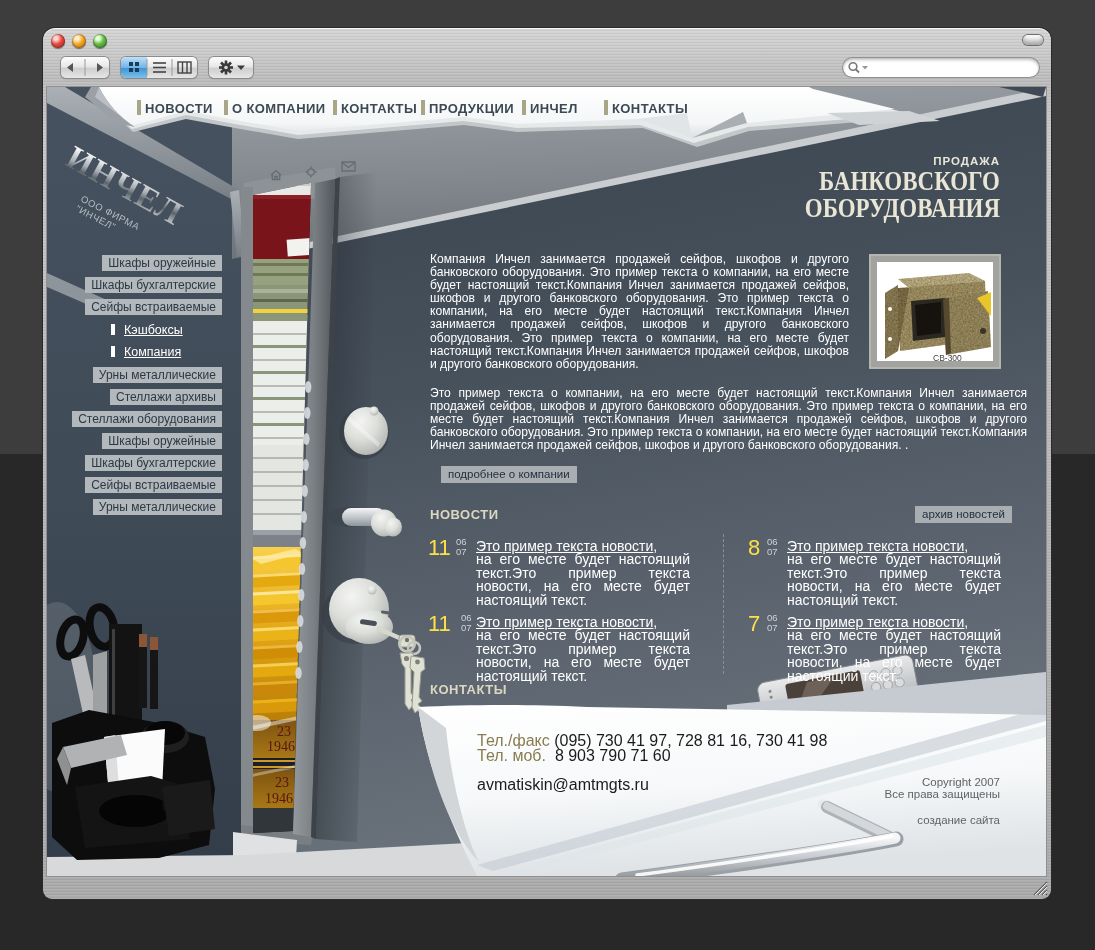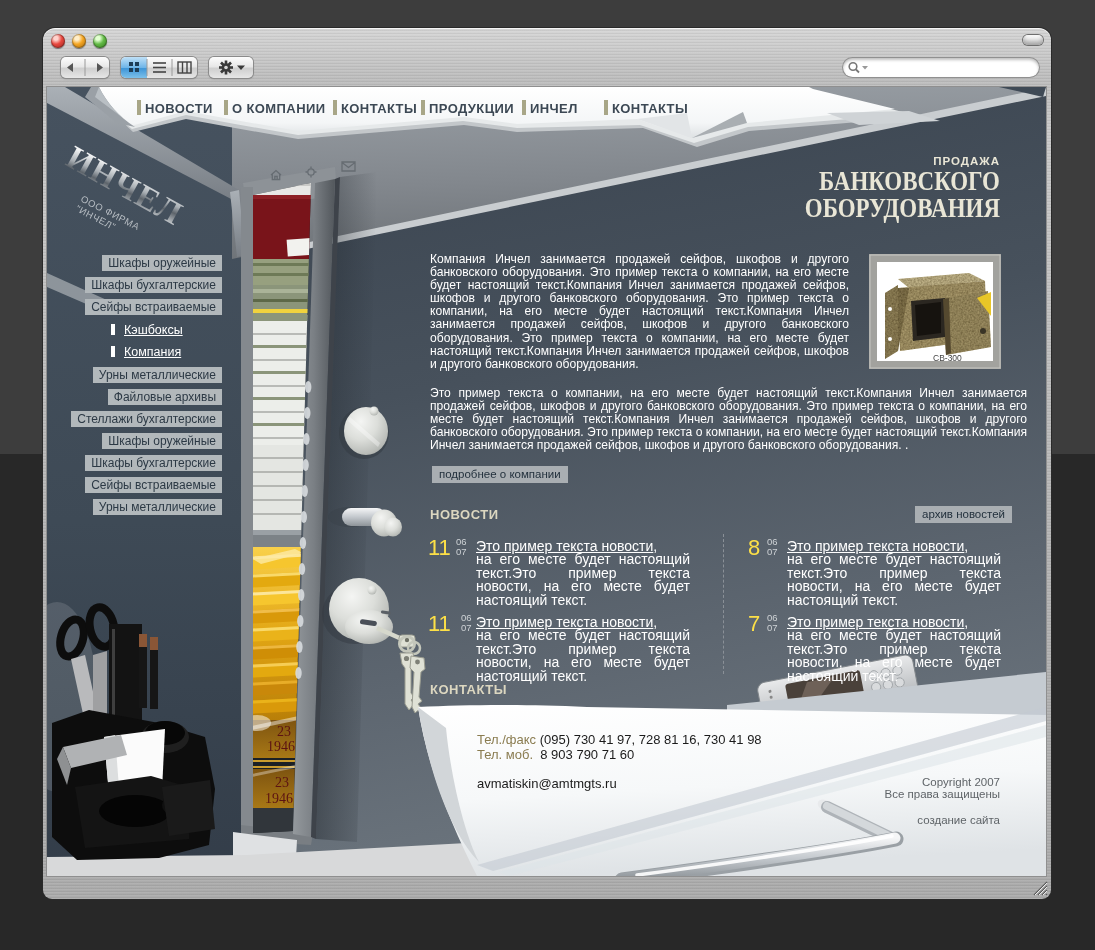--- a/index.html
+++ b/index.html
@@ -35,21 +35,21 @@
   padding:1px 6px 0 6px;white-space:nowrap;text-align:right;}
 .ml{position:absolute;color:#fff;font-size:12.5px;text-decoration:underline;white-space:nowrap;}
 .mk{position:absolute;width:4px;height:11px;background:#fff;}
 .para{position:absolute;color:#fff;font-size:12.1px;line-height:13.1px;text-align:justify;}
 .btn{position:absolute;background:#a9aeb2;color:#23313d;font-size:11.5px;padding:2px 7px 3px 7px;}
 .hdr{position:absolute;color:#dcd7c0;font-size:13px;font-weight:bold;letter-spacing:.5px;}
 .news{position:absolute;width:214px;color:#fff;font-size:14px;line-height:13.4px;text-align:justify;}
 .news a{color:#fff;text-decoration:underline;}
 .dnum{position:absolute;color:#fde047;font-size:22px;}
 .dmy{position:absolute;color:#cfd3d6;font-size:9.5px;line-height:10px;}
-.ft{position:absolute;font-size:13px;color:#1b1b1b;}
+.ft{position:absolute;font-size:16px;color:#1b1b1b;}
 .ft b{font-weight:normal;color:#8a7c50;}
 .fr{position:absolute;font-size:11.5px;color:#5f6468;text-align:right;right:46px;}
 #t1{position:absolute;right:46px;top:68px;color:#e9e6d6;font-size:11.5px;font-weight:bold;letter-spacing:1px;}
 #t2{position:absolute;right:46px;top:80px;color:#e9e6d6;font-family:"Liberation Serif",serif;font-weight:bold;
   font-size:28px;line-height:27px;text-align:right;transform:scaleX(.82);transform-origin:100% 0;}
 #logo{position:absolute;left:31px;top:52px;transform:rotate(29deg);transform-origin:0 0;font-family:"Liberation Serif",serif;
   font-weight:bold;font-size:33px;letter-spacing:1px;color:#cdd2d6;
   background:linear-gradient(175deg,#f2f3f4 20%,#aab0b5 45%,#5d646b 60%,#dfe3e6 90%);
   -webkit-background-clip:text;background-clip:text;-webkit-text-fill-color:transparent;}
 #logosub{position:absolute;left:37px;top:106px;transform:rotate(27deg);transform-origin:0 0;color:#b6bcc2;font-size:9.5px;line-height:11px;letter-spacing:.6px;}
@@ -452,29 +452,29 @@
     <div id="t1">ПРОДАЖА</div>
     <div id="t2">БАНКОВСКОГО<br>ОБОРУДОВАНИЯ</div>
     <div class="mb" style="top:168px">Шкафы оружейные</div>
     <div class="mb" style="top:190px">Шкафы бухгалтерские</div>
     <div class="mb" style="top:212px">Сейфы встраиваемые</div>
     <div class="mk" style="left:64px;top:237px"></div>
       <div class="ml" style="left:77px;top:236px">Кэшбоксы</div>
     <div class="mk" style="left:64px;top:259px"></div>
       <div class="ml" style="left:77px;top:258px">Компания</div>
     <div class="mb" style="top:280px">Урны металлические</div>
-    <div class="mb" style="top:302px">Файловые архивы</div>
-    <div class="mb" style="top:324px">Стеллажи бухгалтерские</div>
+    <div class="mb" style="top:302px">Стеллажи архивы</div>
+    <div class="mb" style="top:324px">Стеллажи оборудования</div>
     <div class="mb" style="top:346px">Шкафы оружейные</div>
     <div class="mb" style="top:368px">Шкафы бухгалтерские</div>
     <div class="mb" style="top:390px">Сейфы встраиваемые</div>
     <div class="mb" style="top:412px">Урны металлические</div>
     <div class="para" style="left:383px;top:166px;width:419px">Компания Инчел занимается продажей сейфов, шкофов и другого банковского оборудования. Это пример текста о компании, на его месте будет настоящий текст.Компания Инчел занимается продажей сейфов, шкофов и другого банковского оборудования. Это пример текста о компании, на его месте будет настоящий текст.Компания Инчел занимается продажей сейфов, шкофов и другого банковского оборудования. Это пример текста о компании, на его месте будет настоящий текст.Компания Инчел занимается продажей сейфов, шкофов и другого банковского оборудования.</div>
     <div class="para" style="left:383px;top:300px;width:597px">Это пример текста о компании, на его месте будет настоящий текст.Компания Инчел занимается продажей сейфов, шкофов и другого банковского оборудования. Это пример текста о компании, на его месте будет настоящий текст.Компания Инчел занимается продажей сейфов, шкофов и другого банковского оборудования. Это пример текста о компании, на его месте будет настоящий текст.Компания Инчел занимается продажей сейфов, шкофов и другого банковского оборудования. .</div>
-    <div class="btn" style="left:385px;top:379px">подробнее о компании</div>
+    <div class="btn" style="left:394px;top:379px">подробнее о компании</div>
     <div class="hdr" style="left:383px;top:420px">НОВОСТИ</div>
     <div class="btn" style="left:868px;top:419px">архив новостей</div>
     <div class="dnum" style="left:381px;top:448px">11</div>
     <div class="dmy" style="left:409px;top:450px">06<br>07</div>
     <div class="news" style="left:429px;top:453px"><a>Это пример текста новости</a>,<br>на его месте будет настоящий текст.Это пример текста новости, на его месте будет настоящий текст.</div>
     <div class="dnum" style="left:381px;top:524px">11</div>
     <div class="dmy" style="left:414px;top:526px">06<br>07</div>
     <div class="news" style="left:429px;top:529px"><a>Это пример текста новости</a>,<br>на его месте будет настоящий текст.Это пример текста новости, на его месте будет настоящий текст.</div>
     <div class="dnum" style="left:701px;top:448px">8</div>
     <div class="dmy" style="left:720px;top:450px">06<br>07</div>

